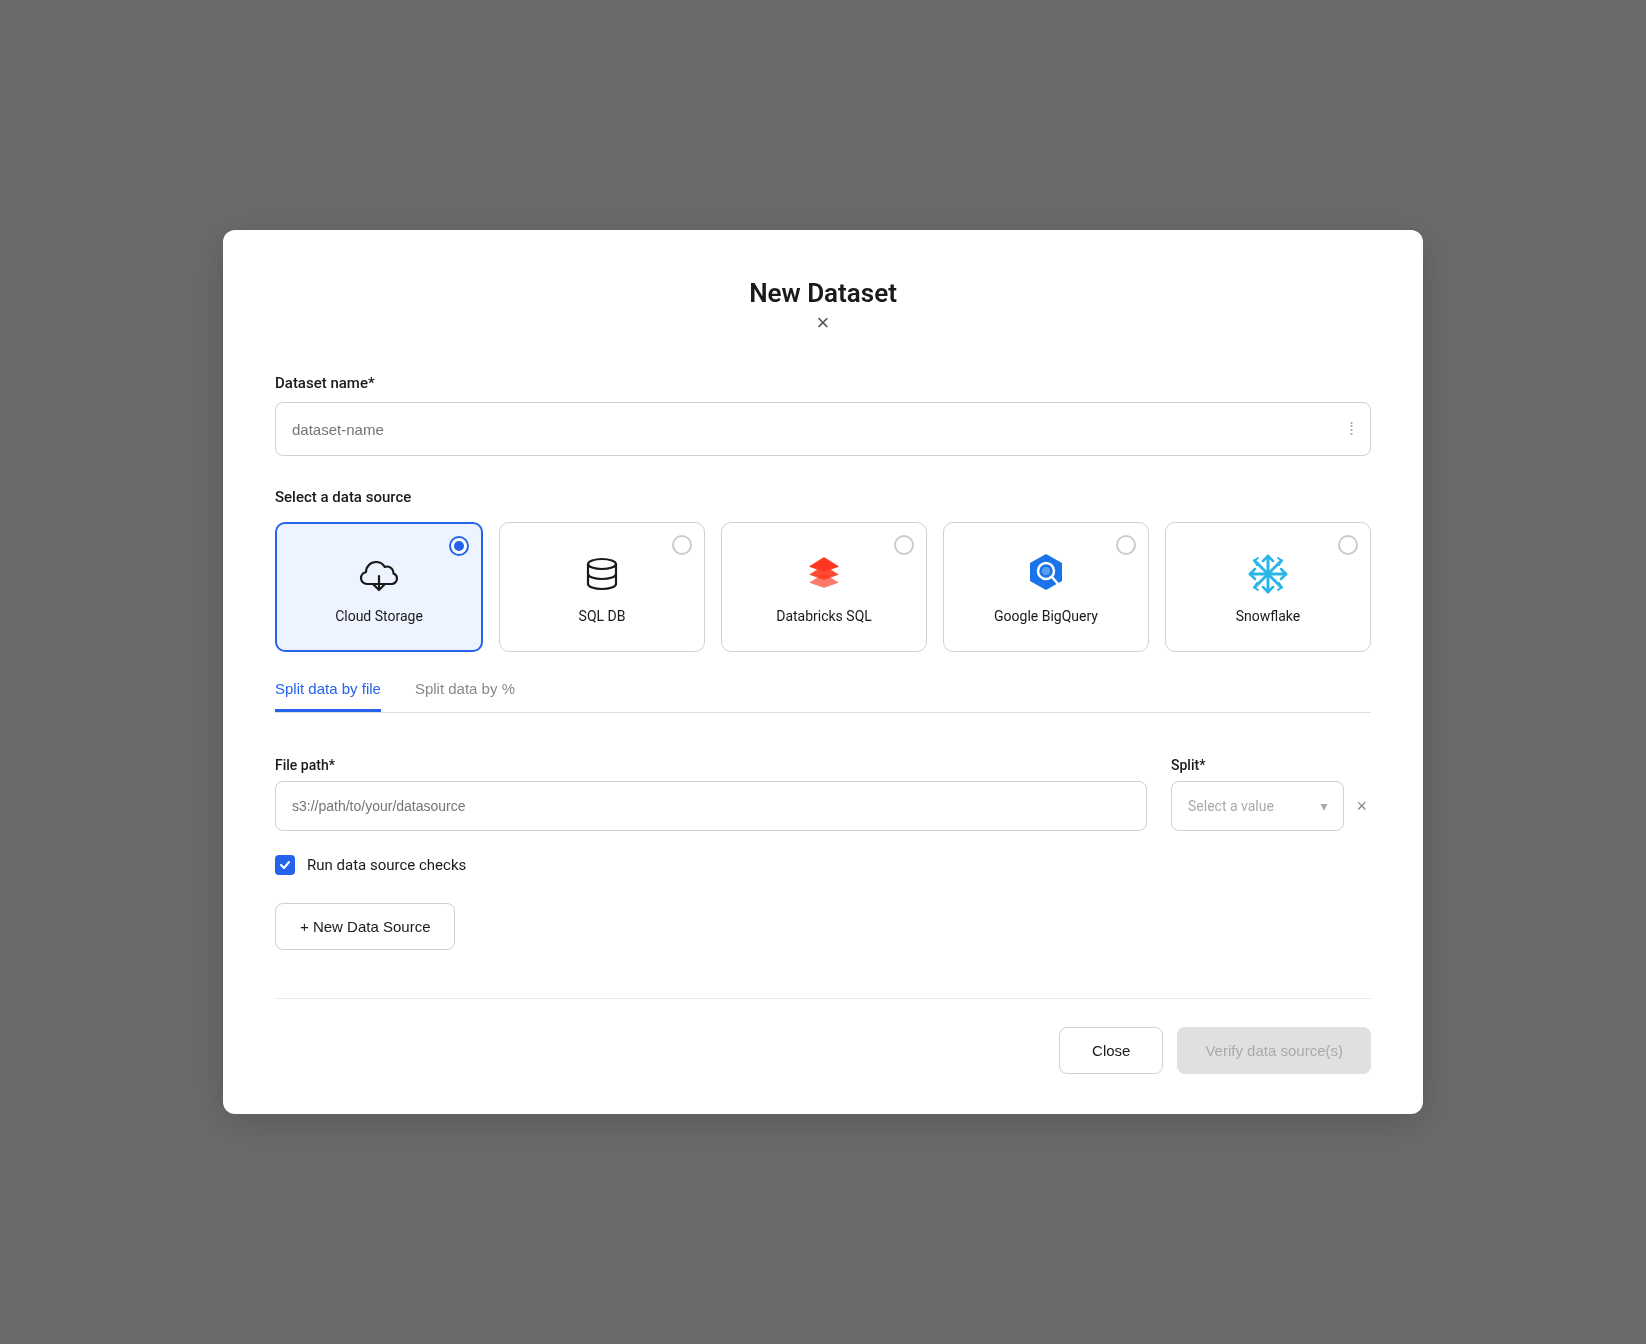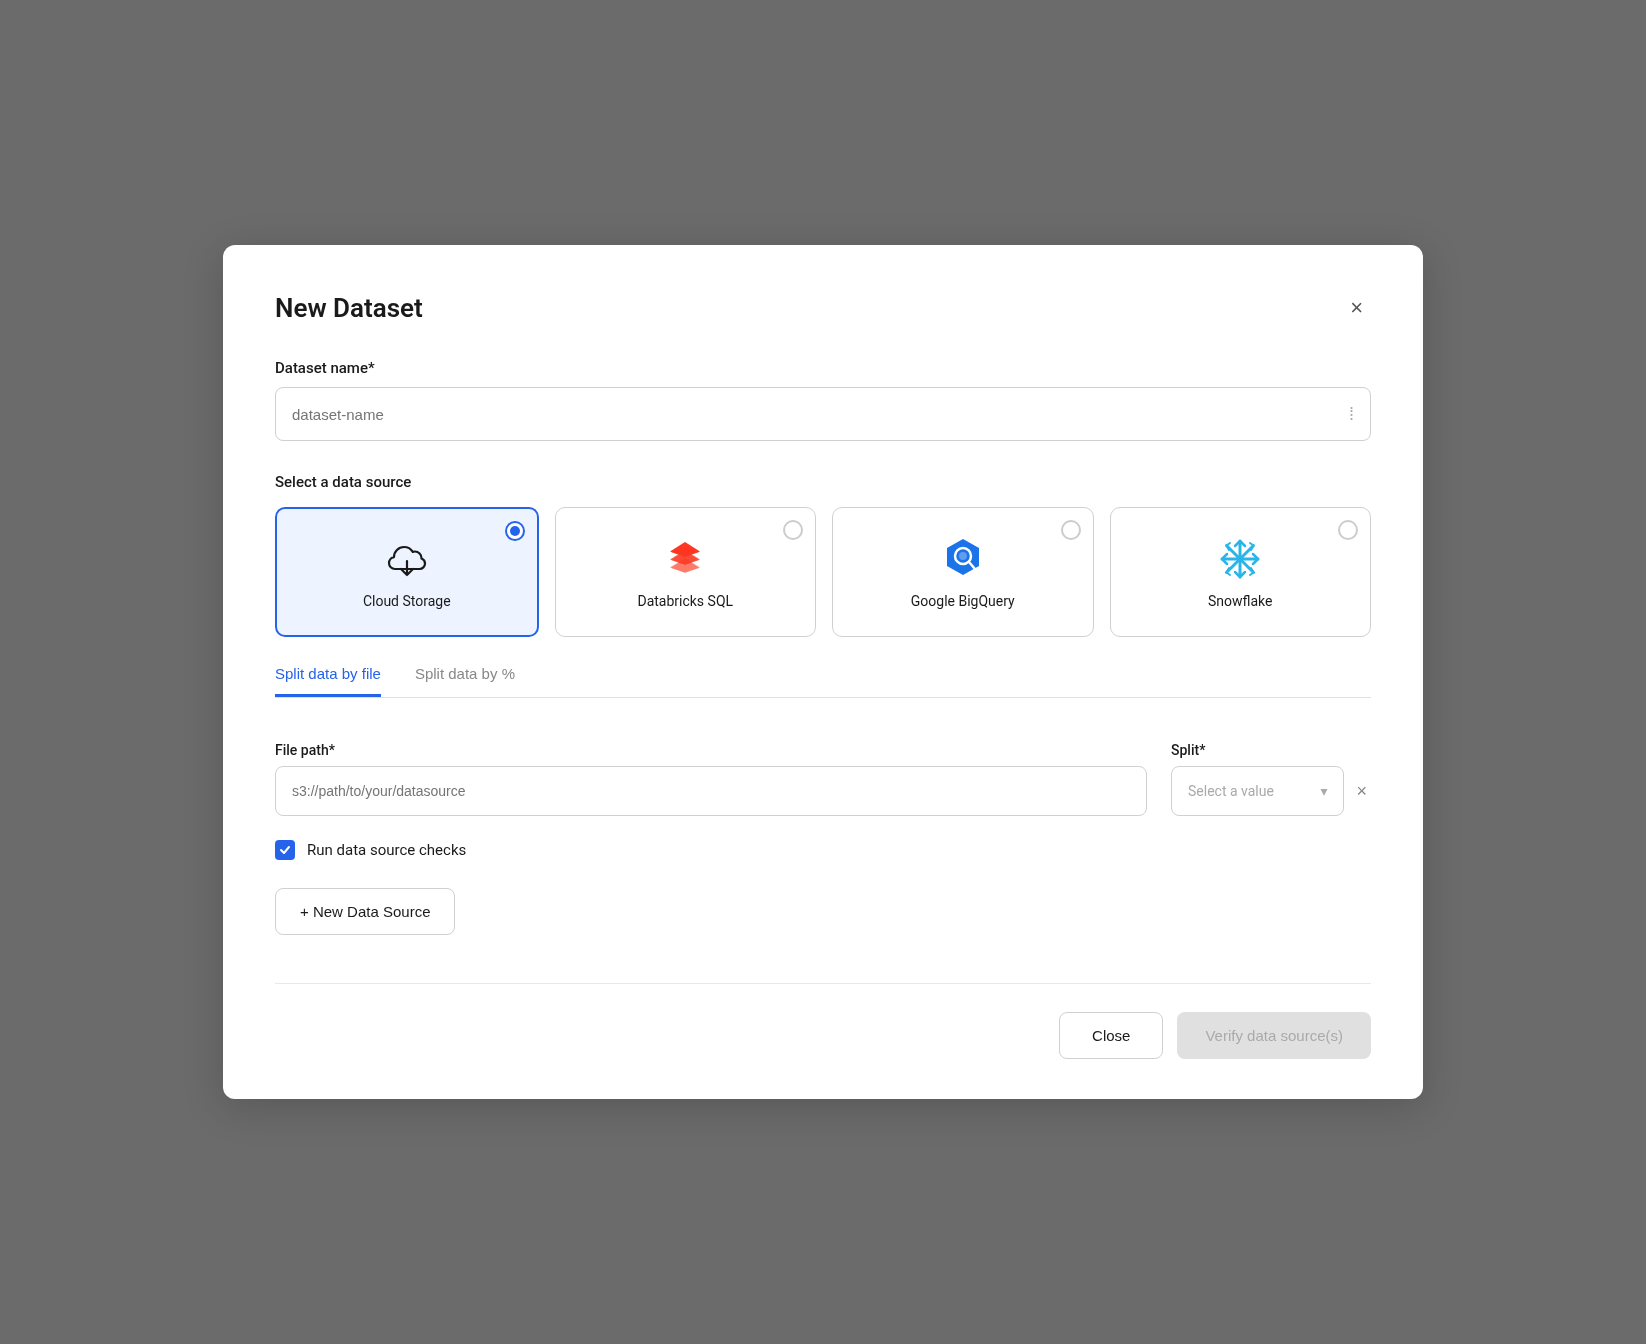--- a/index.html
+++ b/index.html
@@ -25,20 +25,21 @@
       width: 1200px;
       padding: 48px 52px 40px 52px;
       position: relative;
       box-shadow: 0 8px 40px rgba(0,0,0,0.18);
     }
     .modal-header {
       display: flex;
       justify-content: space-between;
       align-items: center;
       margin-bottom: 36px;
+      flex-direction: column;
     }
     .modal-title {
       font-size: 26px;
       font-weight: 600;
       color: #1a1a1a;
     }
     .close-btn {
       background: none;
       border: none;
       cursor: pointer;
@@ -329,20 +330,31 @@
         <div class="source-icon">
           <svg viewBox="0 0 48 48" fill="none" xmlns="http://www.w3.org/2000/svg">
             <path d="M38 34H12C8.686 34 6 31.314 6 28C6 25.021 8.14 22.554 11 22.085C11 22.057 11 22.029 11 22C11 16.477 15.477 12 21 12C24.687 12 27.921 13.966 29.726 16.9C30.454 16.635 31.241 16.5 32 16.5C35.59 16.5 38.5 19.41 38.5 23C38.5 23.173 38.491 23.343 38.474 23.511C40.493 24.281 42 26.272 42 28.5C42 31.538 39.538 34 36.5 34" stroke="#1a1a1a" stroke-width="2.2" stroke-linecap="round" stroke-linejoin="round"></path>
             <path d="M24 26V40M18 34L24 40L30 34" stroke="#1a1a1a" stroke-width="2.2" stroke-linecap="round" stroke-linejoin="round"></path>
           </svg>
         </div>
         <span class="source-name">Cloud Storage</span>
       </div>
 
 
+      <div class="source-card">
+        <div class="radio"></div>
+        <div class="source-icon">
+          <svg viewBox="0 0 48 48" fill="none" xmlns="http://www.w3.org/2000/svg">
+            <ellipse cx="24" cy="14" rx="14" ry="5" stroke="#1a1a1a" stroke-width="2.2"></ellipse>
+            <path d="M10 14V24C10 26.761 16.268 29 24 29C31.732 29 38 26.761 38 24V14" stroke="#1a1a1a" stroke-width="2.2"></path>
+            <path d="M10 24V34C10 36.761 16.268 39 24 39C31.732 39 38 36.761 38 34V24" stroke="#1a1a1a" stroke-width="2.2"></path>
+          </svg>
+        </div>
+        <span class="source-name">SQL DB</span>
+      </div>
 
       <div class="source-card">
         <div class="radio"></div>
         <div class="source-icon">
 
           <svg viewBox="0 0 48 48" xmlns="http://www.w3.org/2000/svg">
             <polygon points="24,6 40,16 40,28 24,38 8,28 8,16" fill="none" stroke="none"></polygon>
             <polygon points="24,8 38,17 24,22 10,17" fill="#e85d35"></polygon>
             <polygon points="24,16 38,25 24,30 10,25" fill="#e85d35" opacity="0.7"></polygon>
             <polygon points="24,24 38,33 24,38 10,33" fill="#e85d35" opacity="0.4"></polygon>

